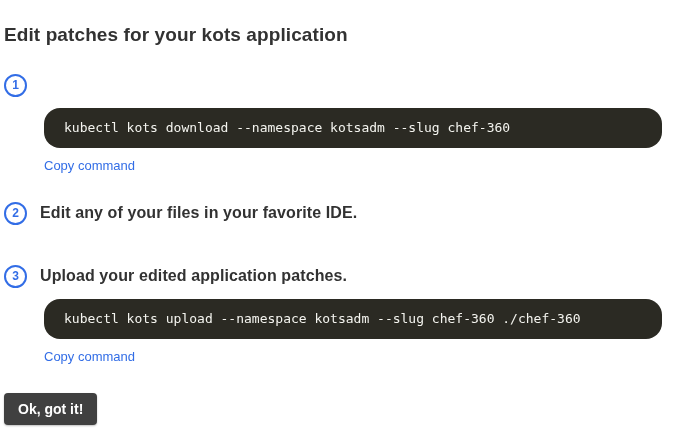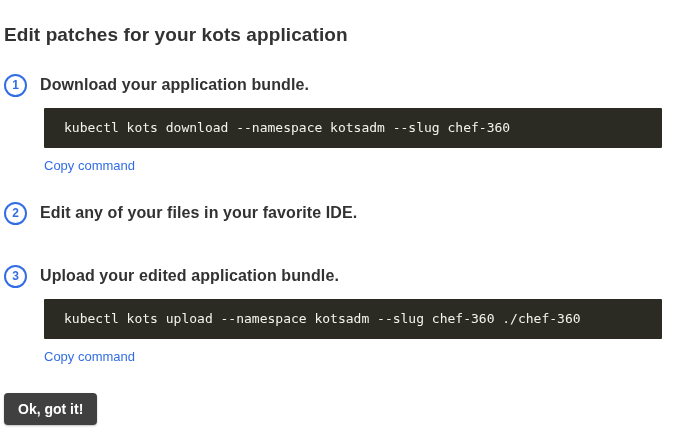--- a/index.html
+++ b/index.html
@@ -45,21 +45,21 @@
   }
   .step-heading {
     font-size: 16px;
     font-weight: bold;
     color: #323232;
     letter-spacing: 0.1px;
   }
   .code-block {
     margin: 11px 6px 0 40px;
     background: #2b2a23;
-    border-radius: 1px;
+    border-radius: 16px;
     padding: 13px 20px;
     font-family: "DejaVu Sans Mono", monospace;
     font-size: 13px;
     line-height: 14px;
     color: #f4f4ef;
     white-space: pre;
     overflow: hidden;
   }
   .copy-link {
     display: inline-block;
@@ -89,39 +89,38 @@
 
 <div class="modal">
 
   <h1 class="modal-title">Edit patches for your kots application</h1>
 
   
   <div class="step-row first">
     <span class="step-circle">
       <span>1</span>
     </span>
-    <h2 class="step-heading">Download your application bundle.</h2>
   </div>
   <pre class="code-block"><code>kubectl kots download --namespace kotsadm --slug chef-360</code></pre>
   <a class="copy-link">Copy command</a>
 
   
   <div class="step-row second">
     <span class="step-circle">
       <span>2</span>
     </span>
     <h2 class="step-heading">Edit any of your files in your favorite IDE.</h2>
   </div>
 
   
   <div class="step-row third">
     <span class="step-circle">
       <span>3</span>
     </span>
-    <h2 class="step-heading">Upload your edited application bundle.</h2>
+    <h2 class="step-heading">Upload your edited application patches.</h2>
   </div>
   <pre class="code-block"><code>kubectl kots upload --namespace kotsadm --slug chef-360 ./chef-360</code></pre>
   <a class="copy-link">Copy command</a>
 
   <div>
     <button class="ok-button">Ok, got it!</button>
   </div>
 
 </div>
 

